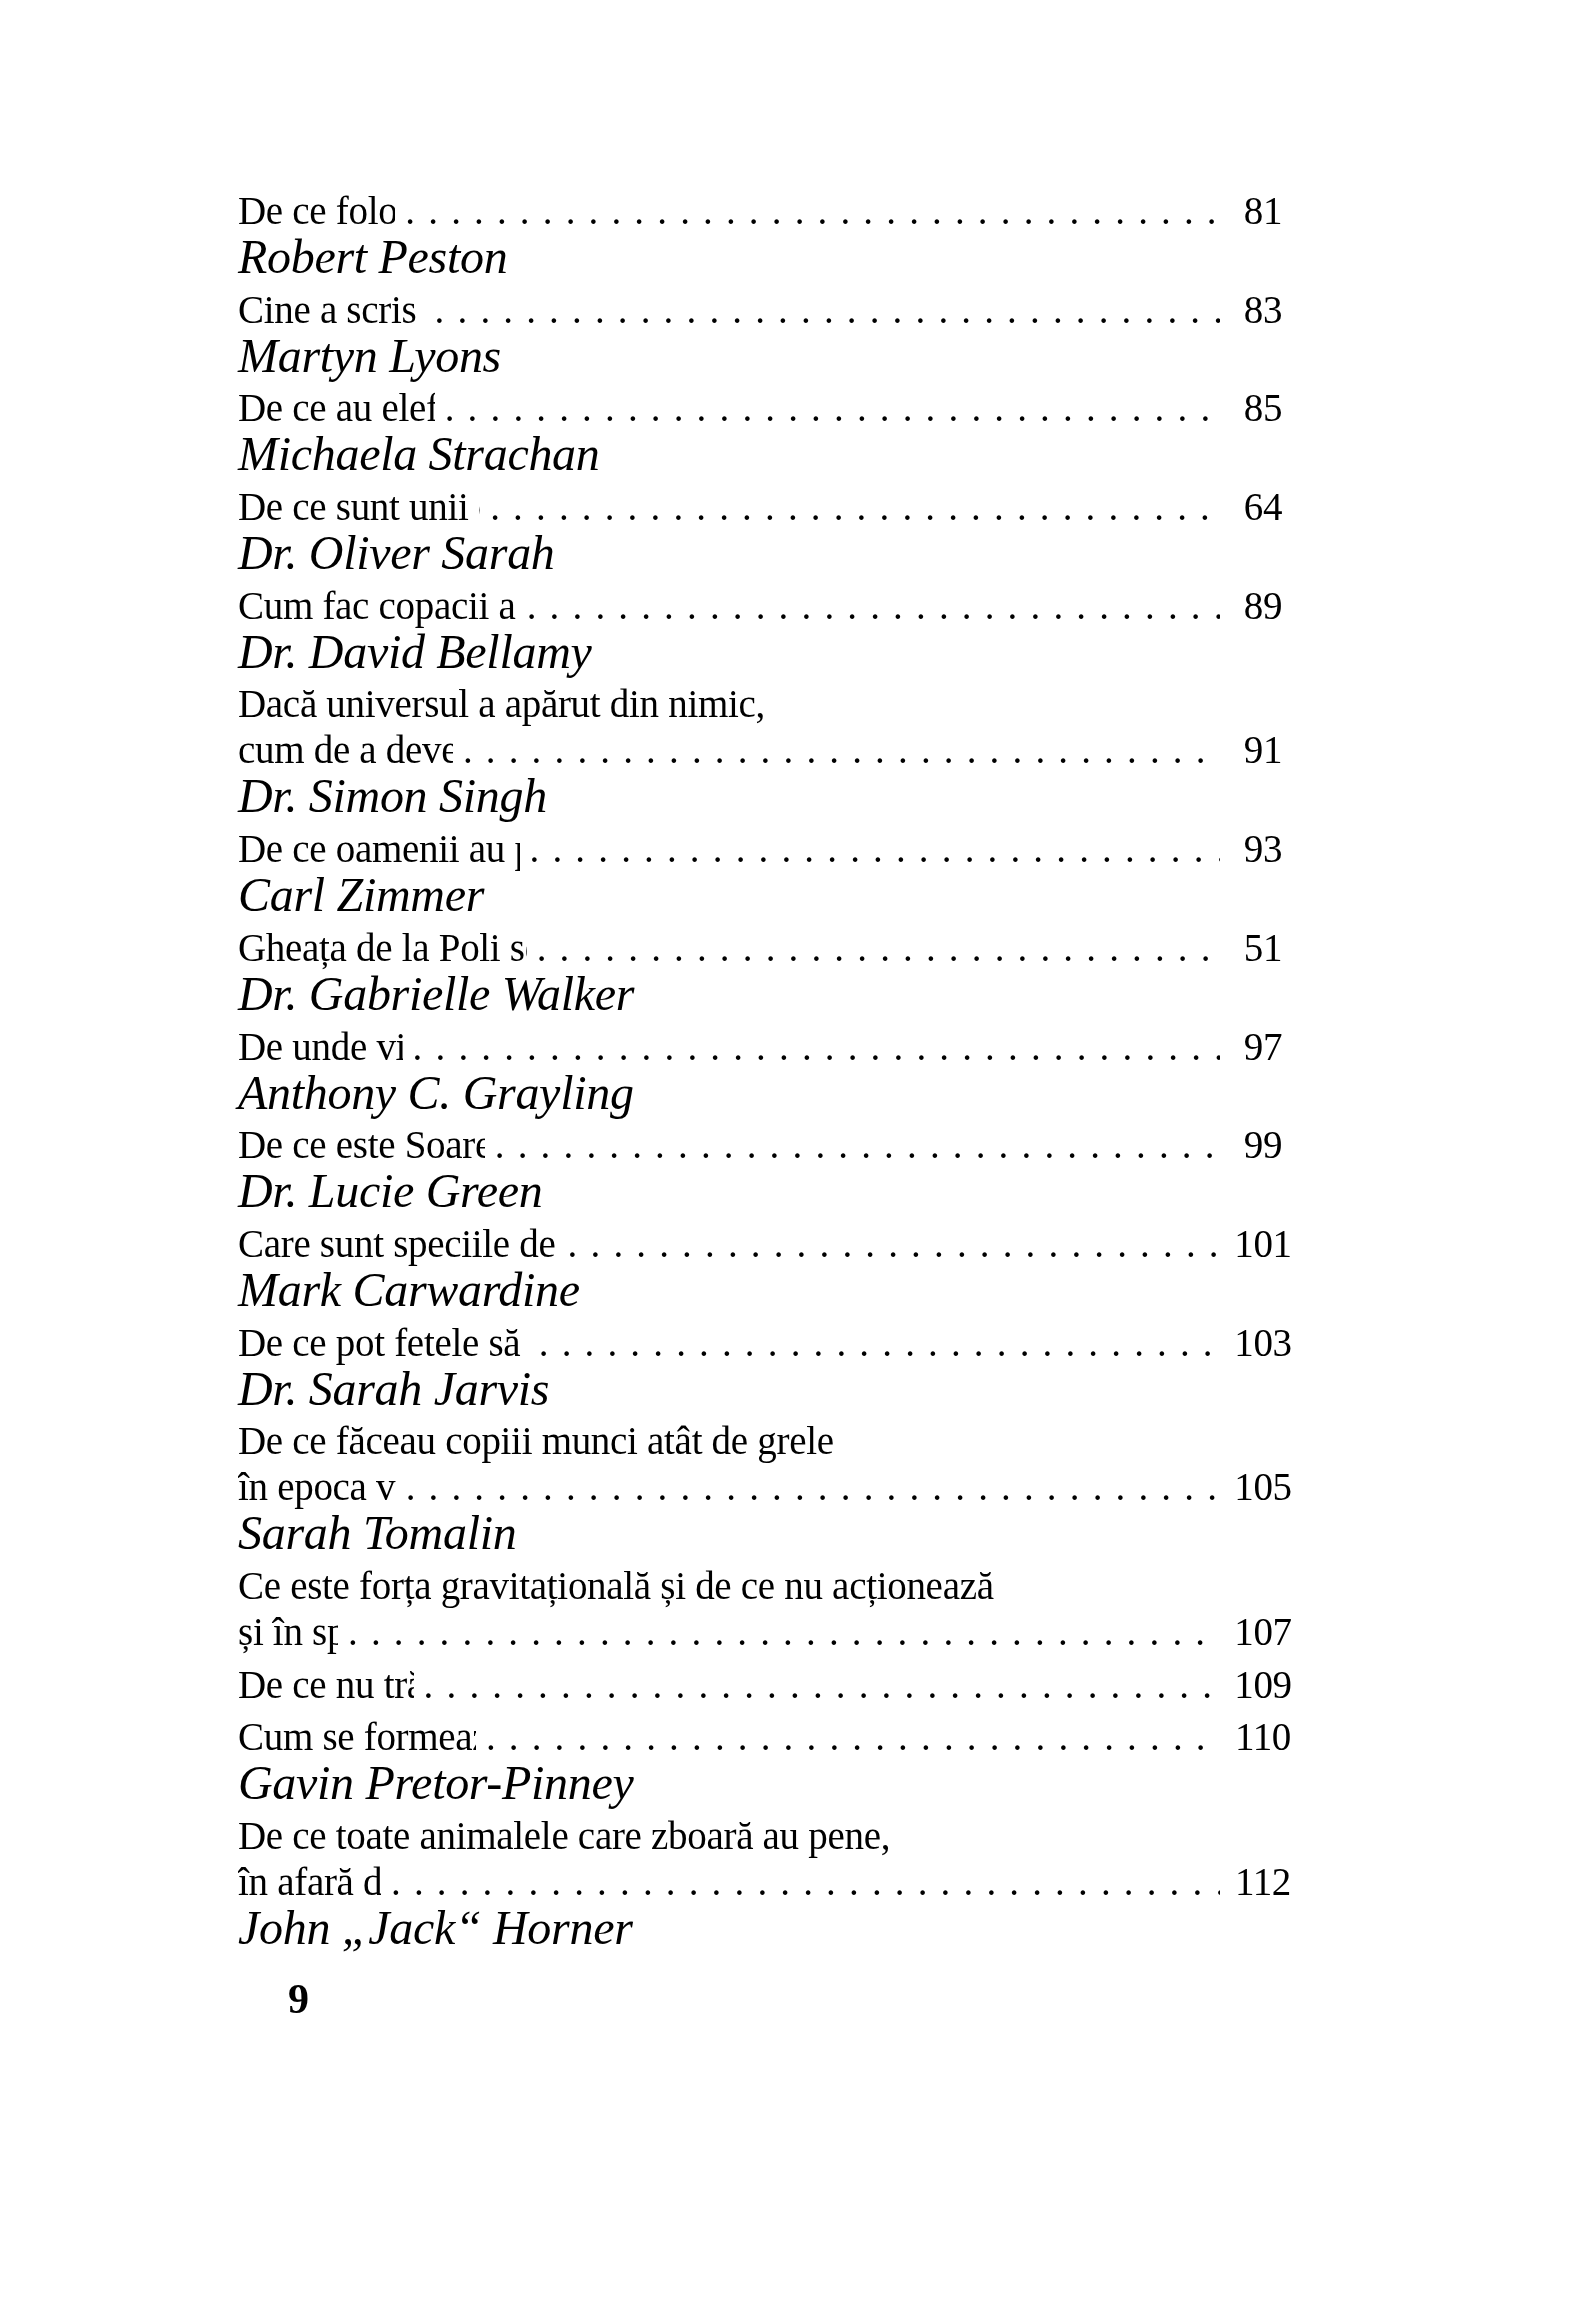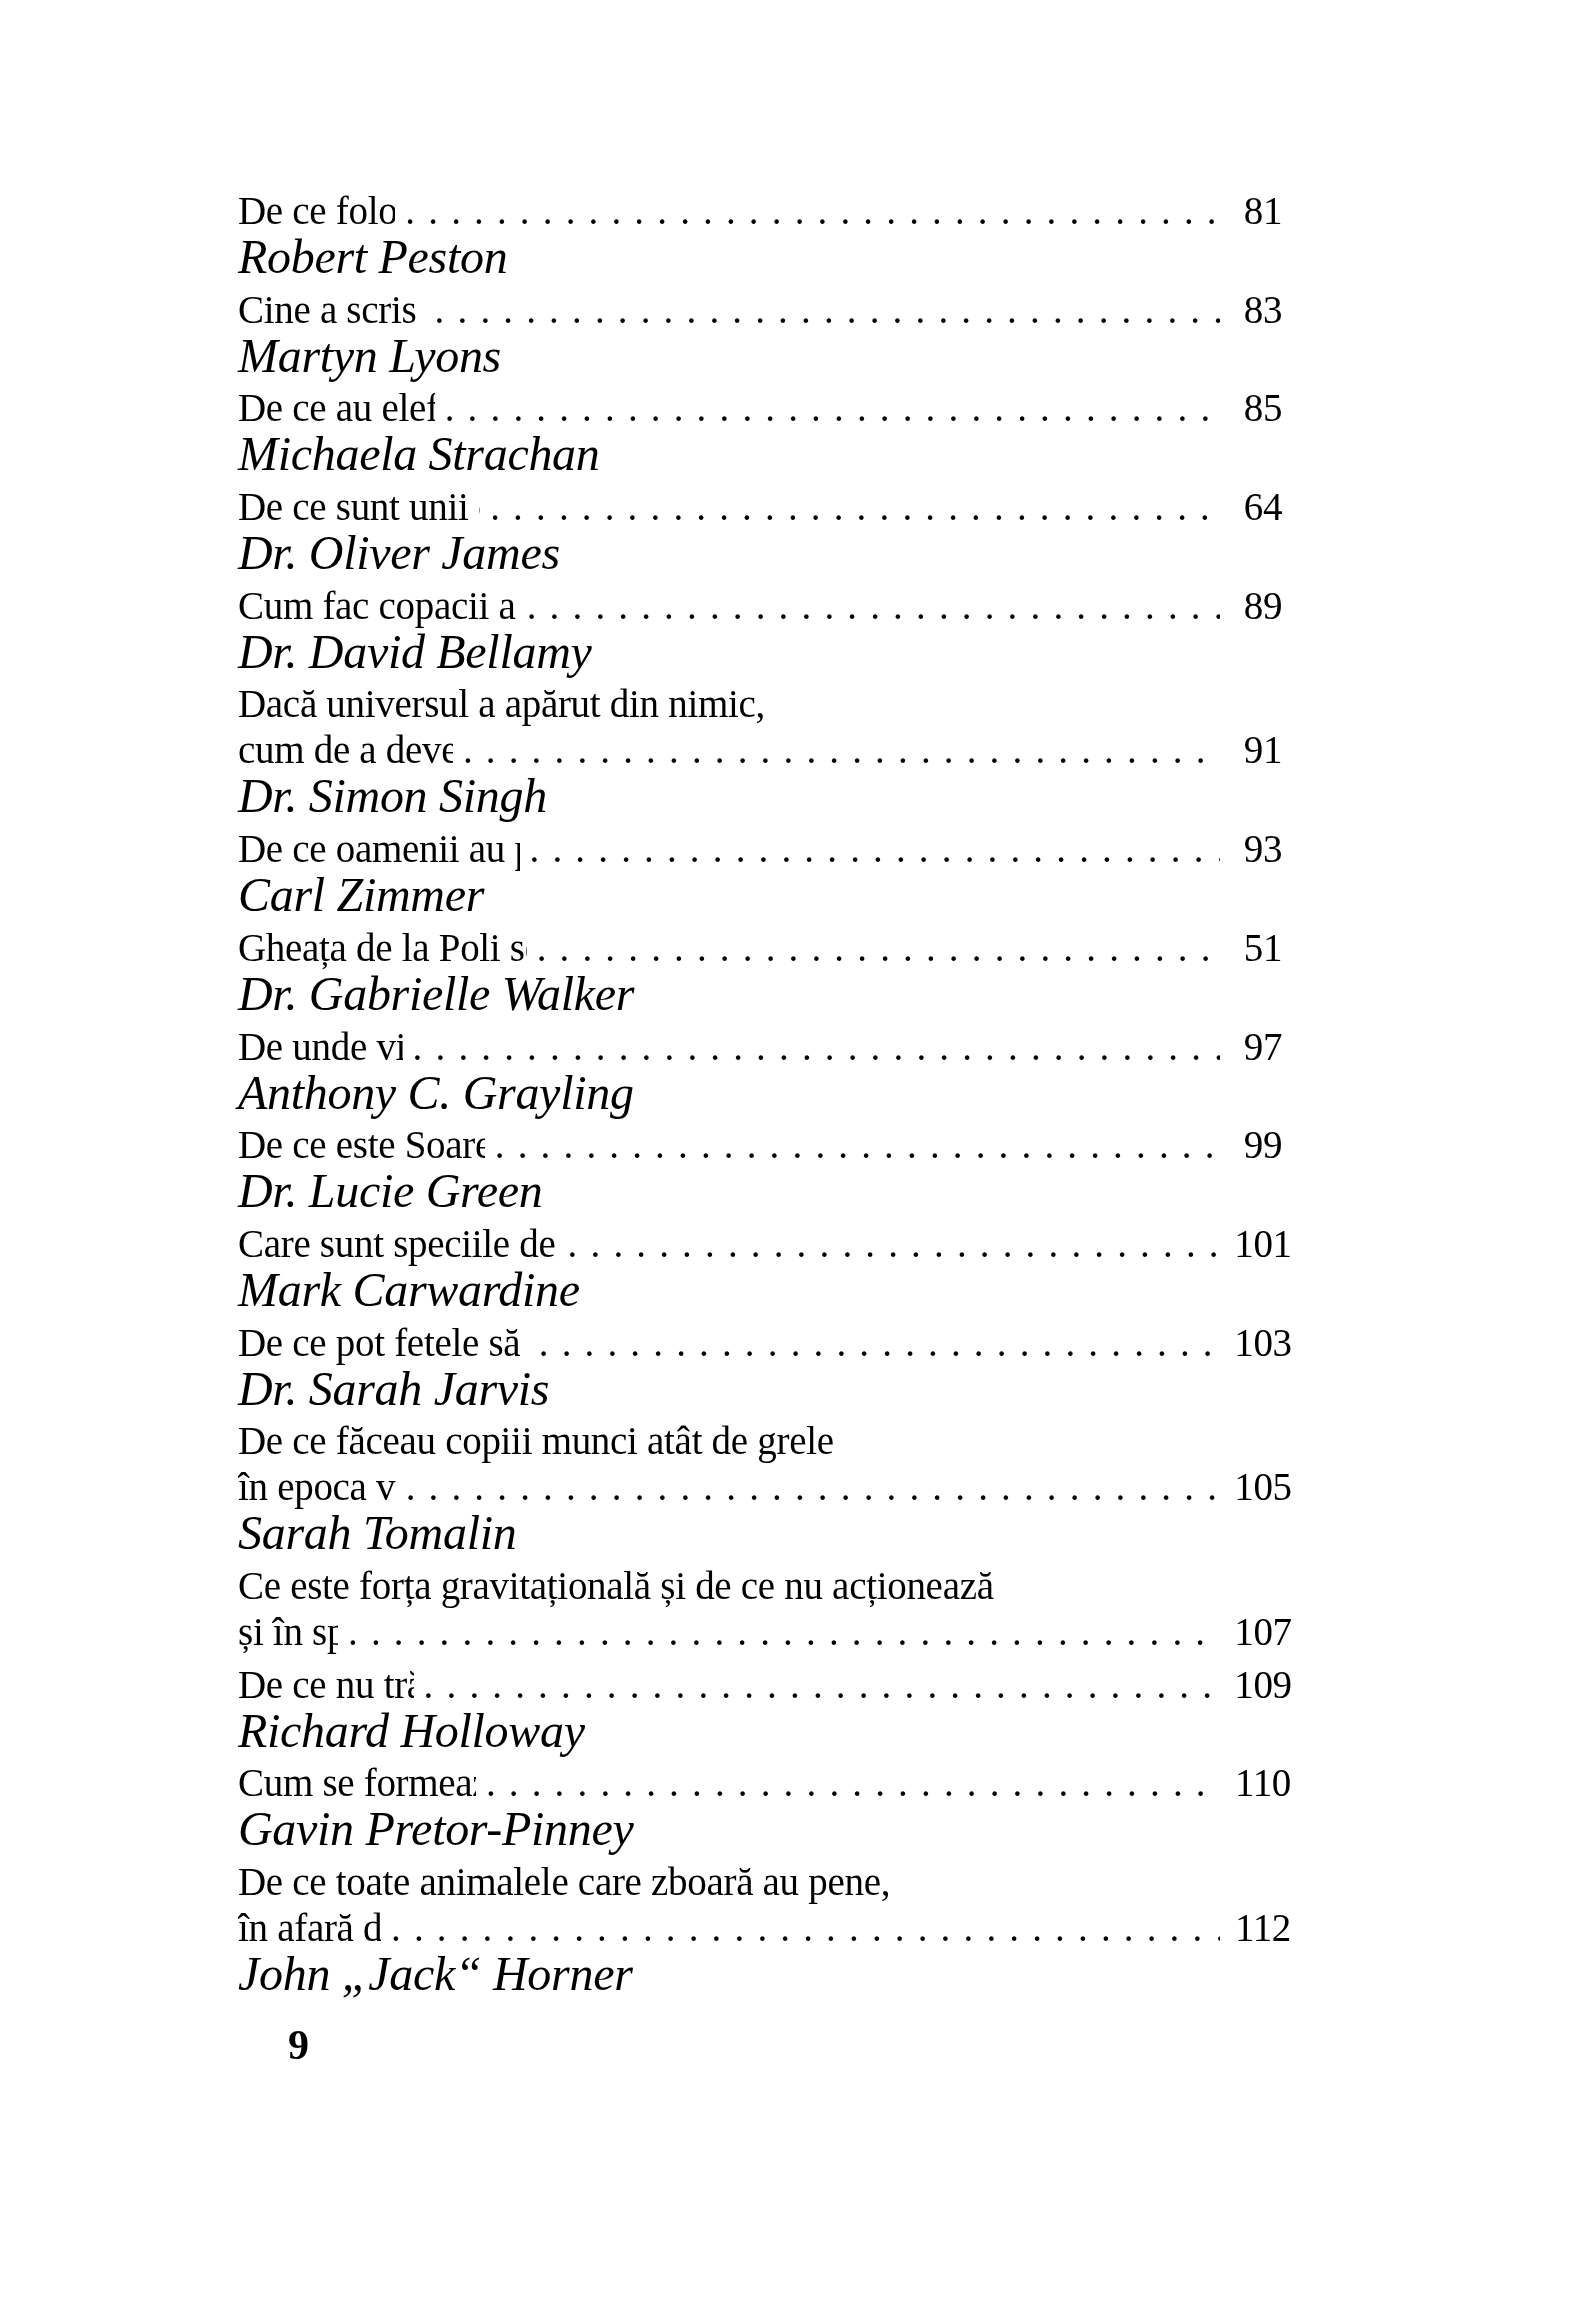--- a/index.html
+++ b/index.html
@@ -91,21 +91,21 @@
           <span class="pg">85</span>
         </div>
         <div class="author">Michaela Strachan</div>
       </div>
       <div class="entry">
         <div class="qrow">
           <span class="q">De ce sunt unii oameni răutăcioși?</span>
           <span class="leader">. . . . . . . . . . . . . . . . . . . . . . . . . . . . . . . . . . . . . . . . . . . . . . . . . . . . . . . . . . . . . . . . . . . . . .</span>
           <span class="pg">64</span>
         </div>
-        <div class="author">Dr. Oliver James</div>
+        <div class="author">Dr. Oliver Sarah</div>
       </div>
       <div class="entry">
         <div class="qrow">
           <span class="q">Cum fac copacii aerul pe care-l respirăm?</span>
           <span class="leader">. . . . . . . . . . . . . . . . . . . . . . . . . . . . . . . . . . . . . . . . . . . . . . . . . . . . . . . . . . . . . . . . . . . . . .</span>
           <span class="pg">89</span>
         </div>
         <div class="author">Dr. David Bellamy</div>
       </div>
       <div class="entry">
@@ -187,21 +187,20 @@
           <span class="leader">. . . . . . . . . . . . . . . . . . . . . . . . . . . . . . . . . . . . . . . . . . . . . . . . . . . . . . . . . . . . . . . . . . . . . .</span>
           <span class="pg">107</span>
         </div>
       </div>
       <div class="entry">
         <div class="qrow">
           <span class="q">De ce nu trăim veșnic?</span>
           <span class="leader">. . . . . . . . . . . . . . . . . . . . . . . . . . . . . . . . . . . . . . . . . . . . . . . . . . . . . . . . . . . . . . . . . . . . . .</span>
           <span class="pg">109</span>
         </div>
-        <div class="author">Richard Holloway</div>
       </div>
       <div class="entry">
         <div class="qrow">
           <span class="q">Cum se formează norii de ploaie?</span>
           <span class="leader">. . . . . . . . . . . . . . . . . . . . . . . . . . . . . . . . . . . . . . . . . . . . . . . . . . . . . . . . . . . . . . . . . . . . . .</span>
           <span class="pg">110</span>
         </div>
         <div class="author">Gavin Pretor-Pinney</div>
       </div>
       <div class="entry">

